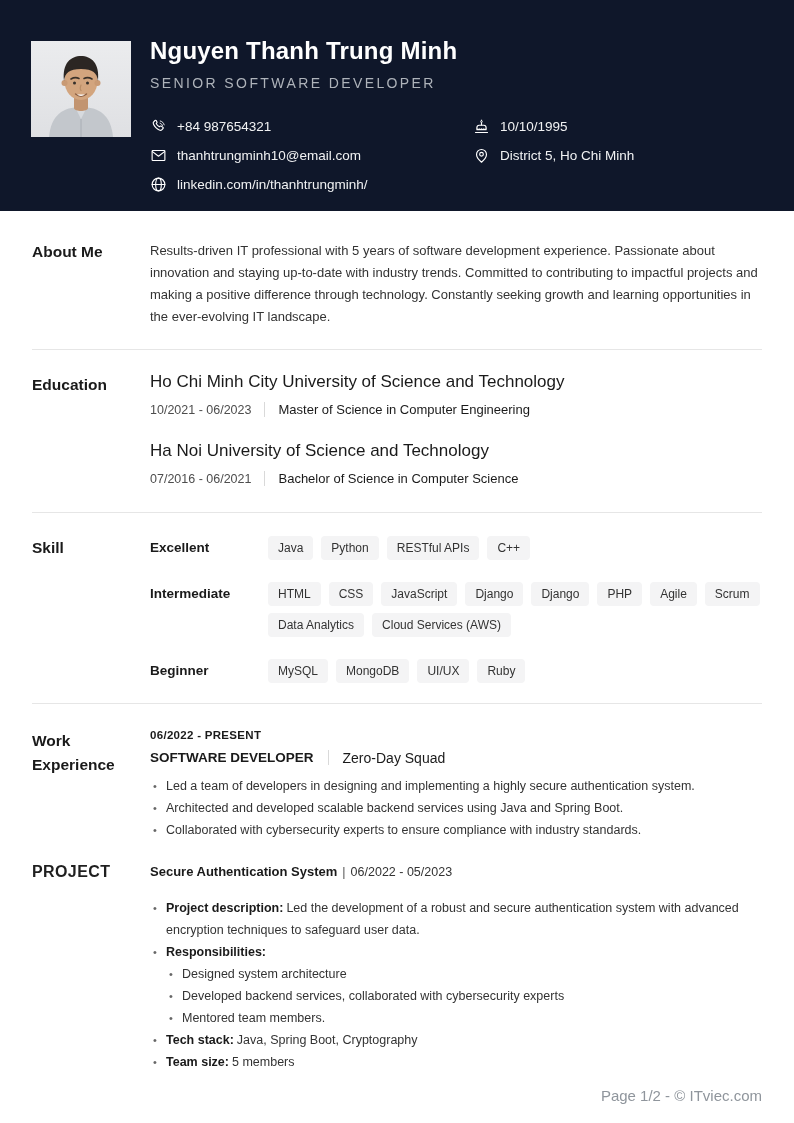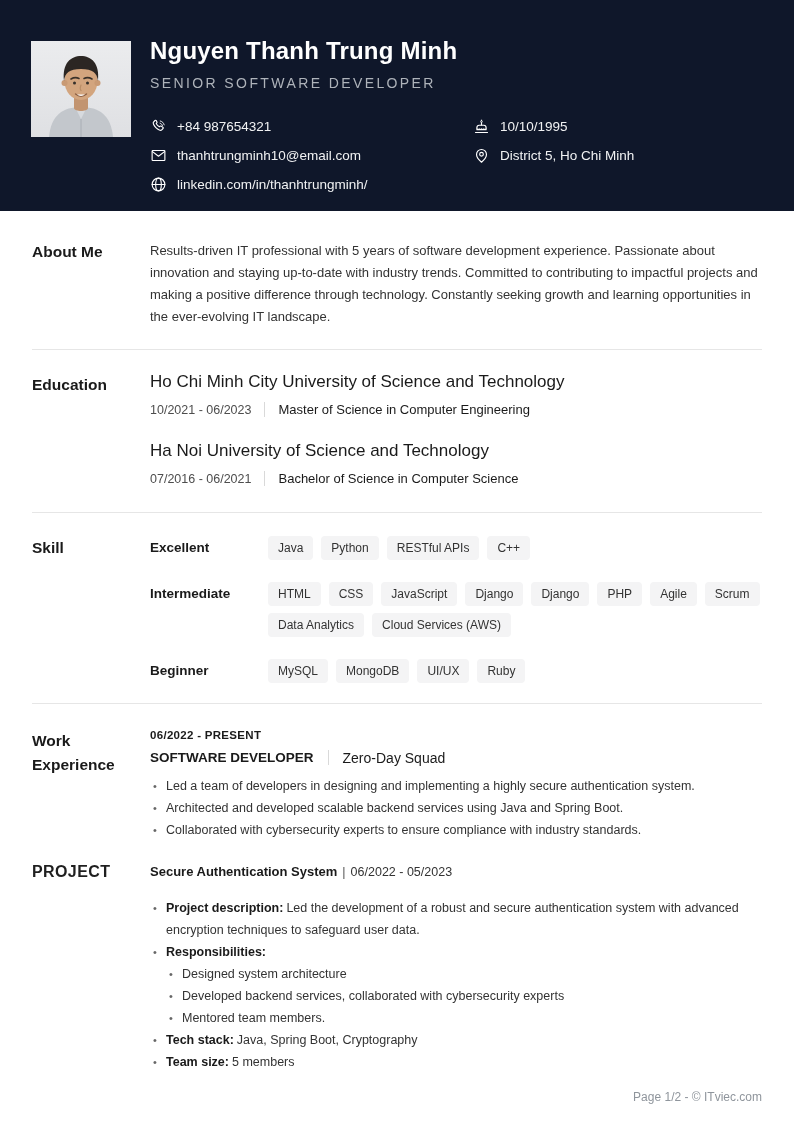--- a/index.html
+++ b/index.html
@@ -64,21 +64,21 @@
 
   .project-section { padding-top:22px; }
   .project-label { font-size:16px; font-weight:bold; color:#1f1f1f; letter-spacing:.4px; line-height:17px; }
   .project-title-row { font-size:12.5px; color:#333; line-height:17px; }
   .project-title-row strong { font-size:13px; color:#1a1a1a;text-align:center; }
   .proj-sep { color:#555; margin:0 5px; }
   .project-bullets { margin-top:16px; }
 
   .footer {
     position:absolute; right:32px; bottom:19px;
-    font-size:12px; color:#8f959c;
+    font-size:15px; color:#8f959c;
   }
 
   
   .photo svg { width:100%; height:100%; display:block; }
 </style>
 </head>
 <body>
 
 <div class="page">
 

